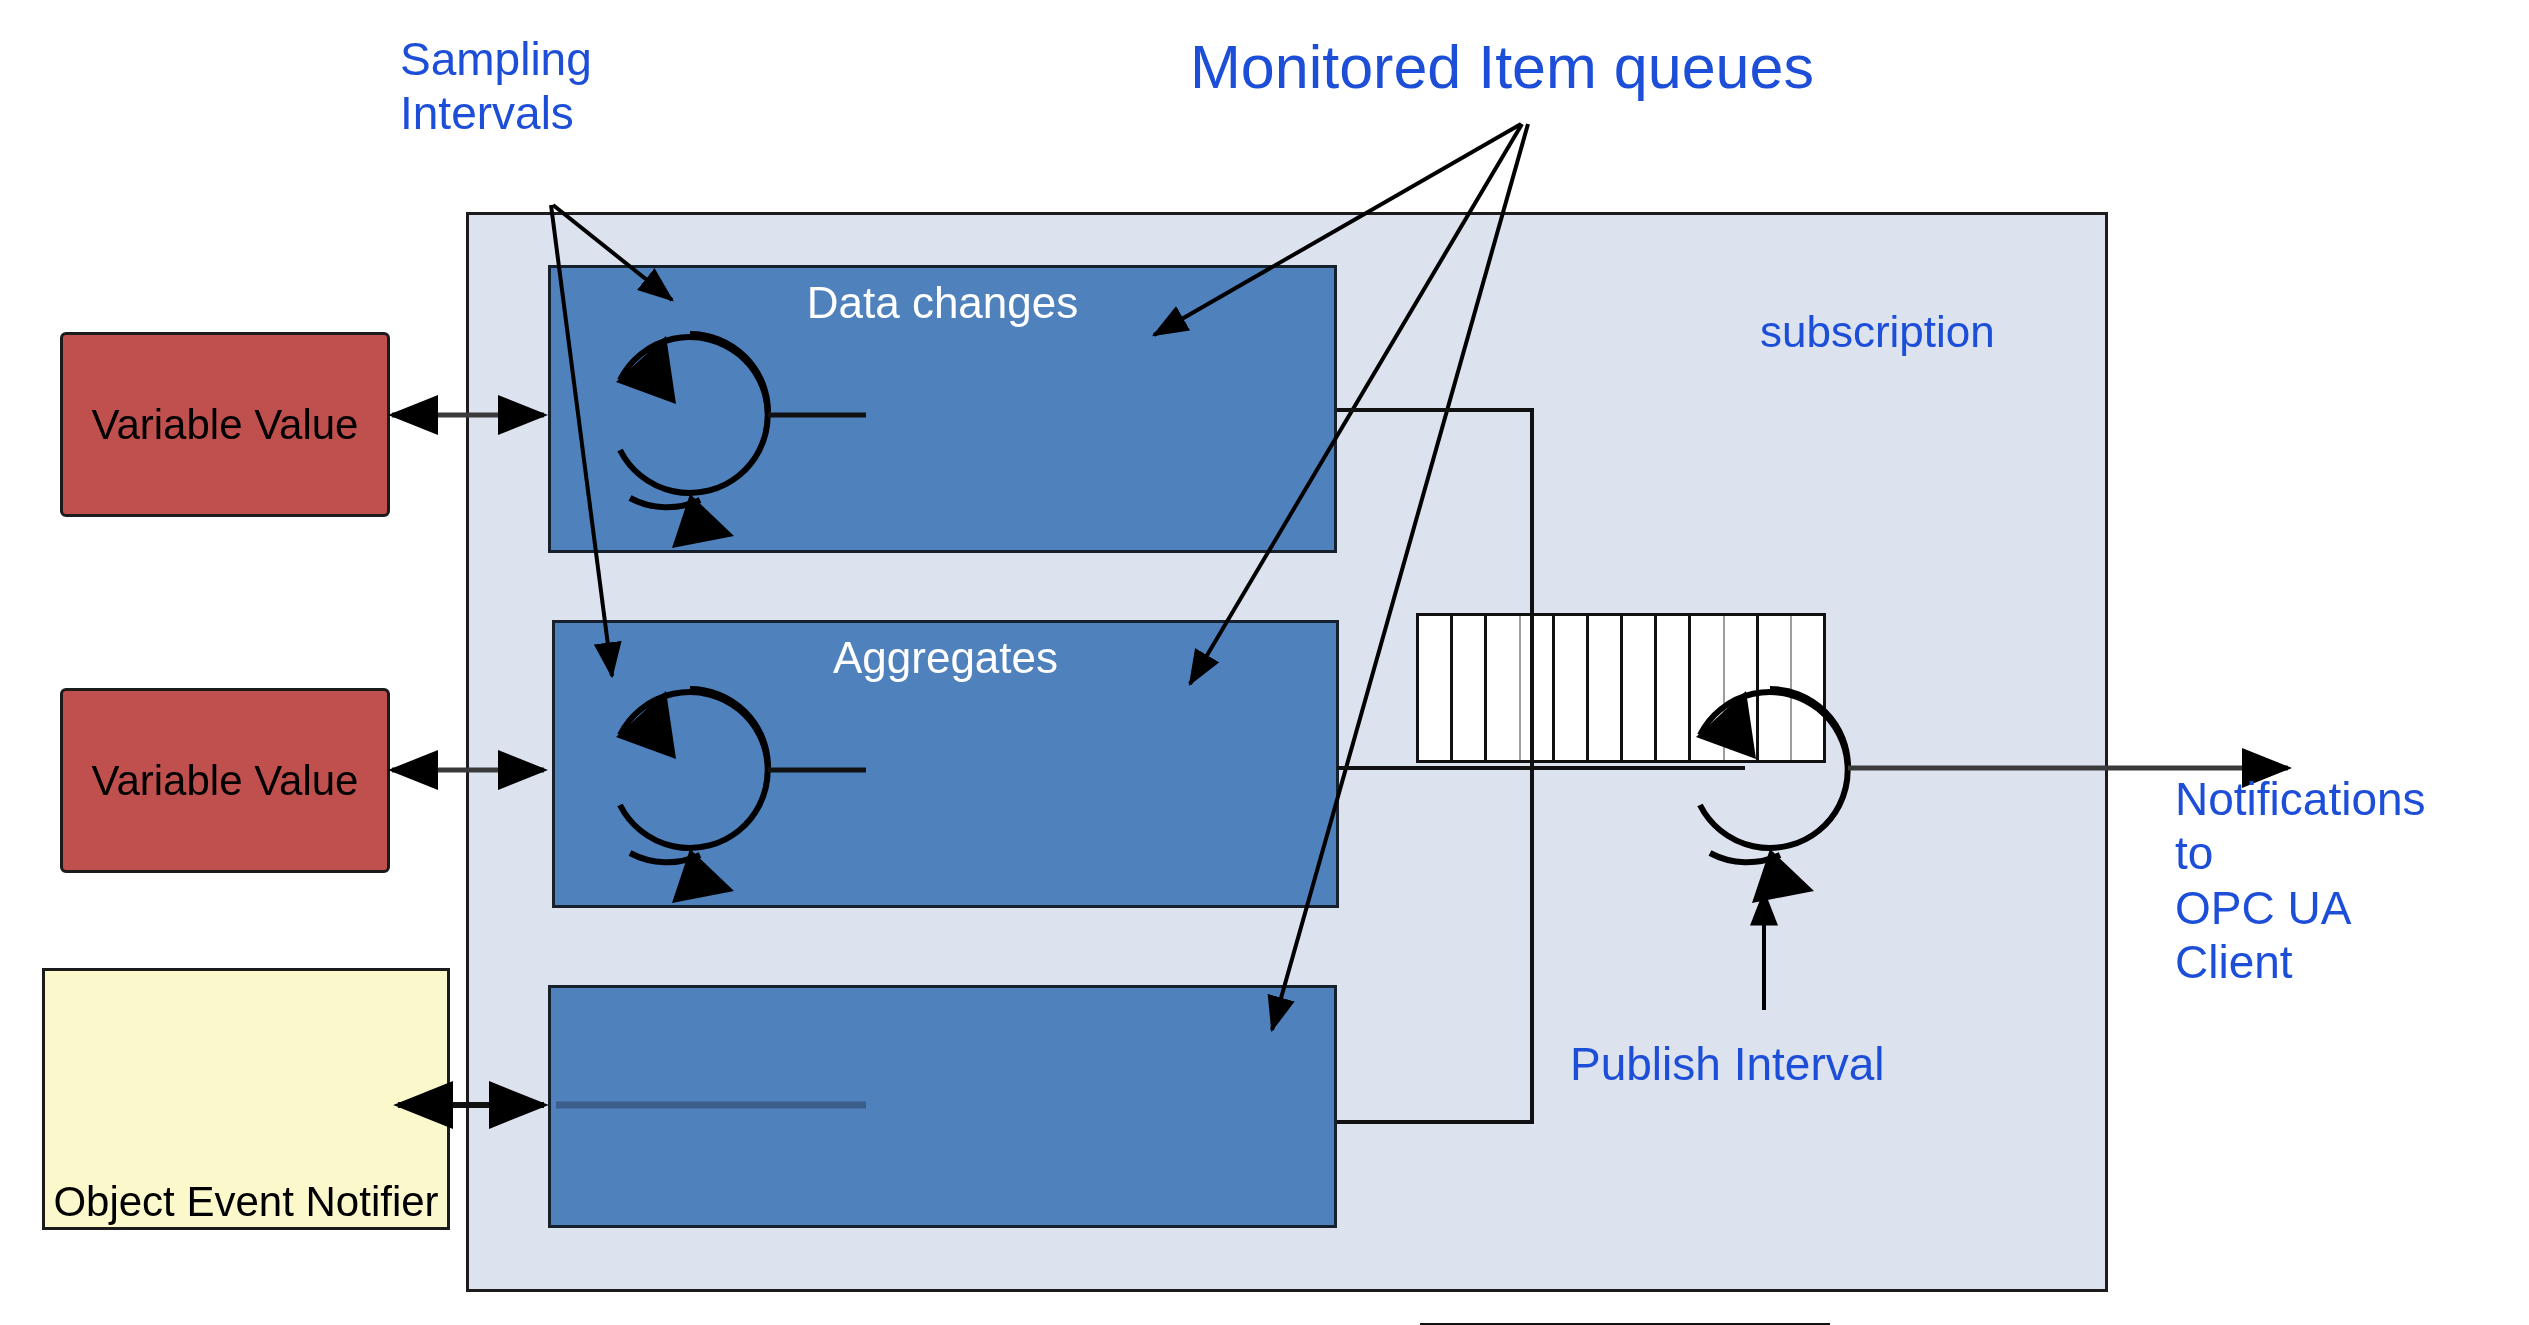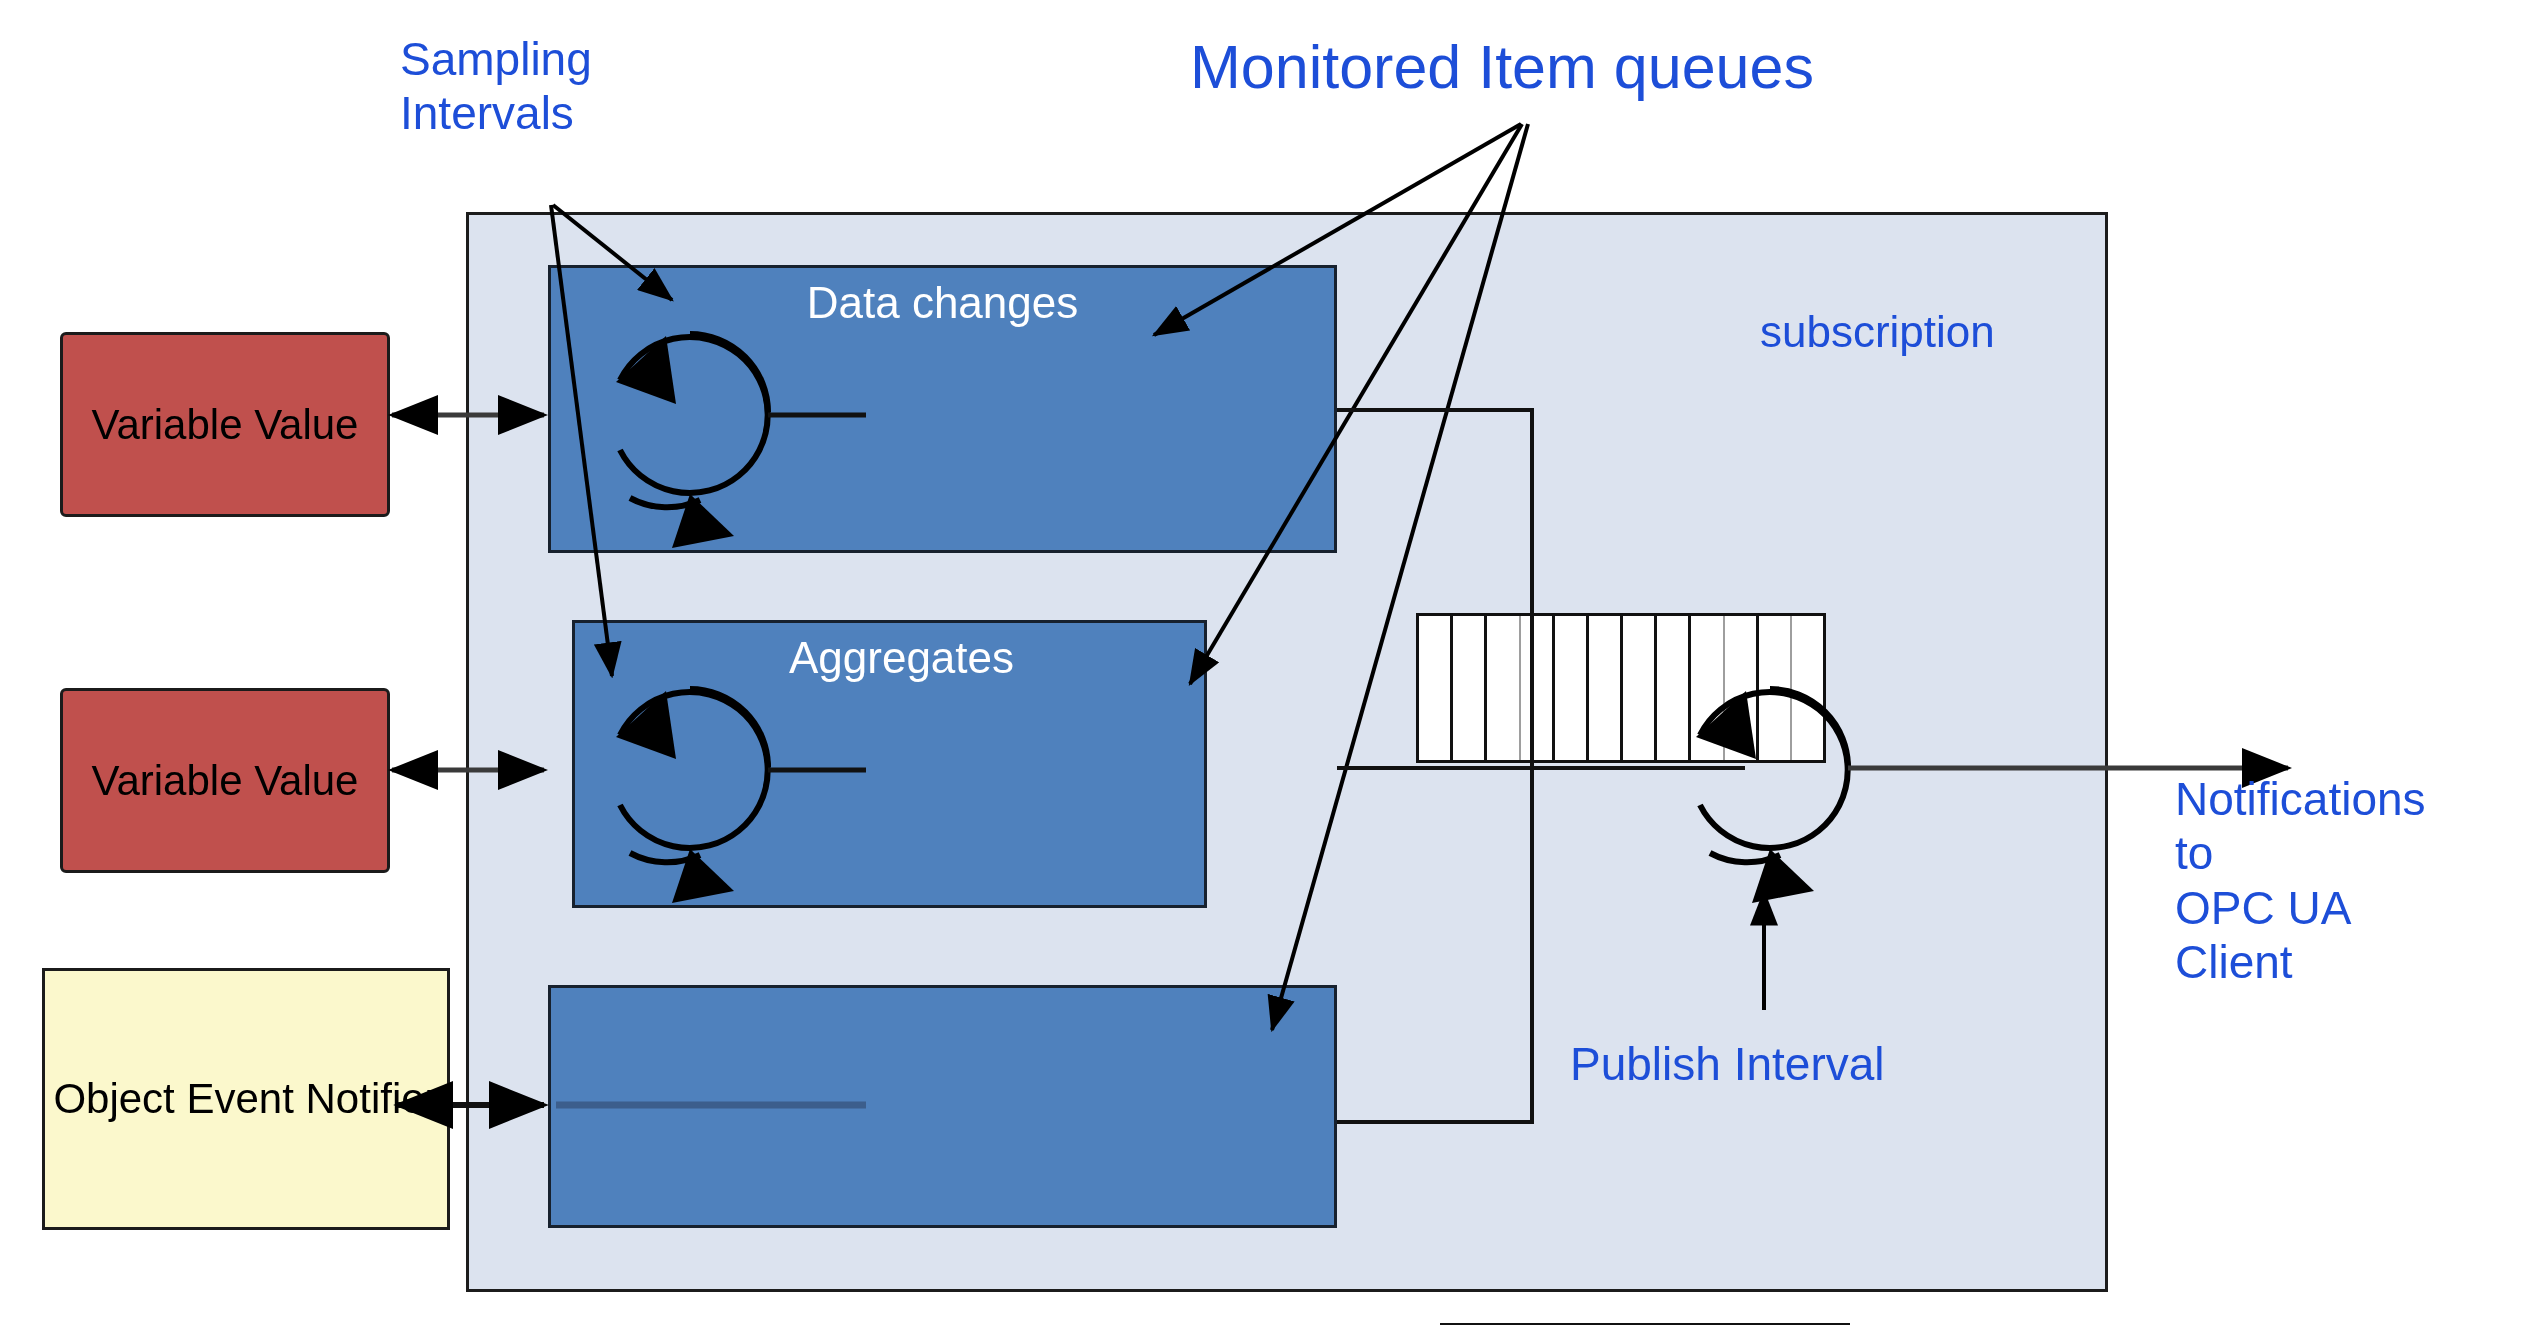--- a/index.html
+++ b/index.html
@@ -50,21 +50,21 @@
     margin-top: 16px;
   }
   
   .mi-row {
     position: absolute;
     background: #4f81bd;
     border: 3px solid #17212e;
     box-sizing: border-box;
   }
   #mi-row-0 { left: 548px; top: 265px; width: 789px; height: 288px; }
-  #mi-row-1 { left: 572px; top: 620px; width: 635px; height: 288px; padding-left: 12px; }
+  #mi-row-1 { left: 552px; top: 620px; width: 787px; height: 288px; }
   #mi-row-2 { left: 548px; top: 985px; width: 789px; height: 243px; }
 
   .mi-title {
     position: absolute;
     top: 10px;
     width: 100%;
     text-align: center;
     font-size: 44px;
     color: #ffffff;
     font-family: "Liberation Sans", sans-serif;
@@ -107,21 +107,21 @@
     border: 3px solid #1b1b1b;
     border-radius: 6px;
   }
   .src-box.yellow {
     background: #fbf8cc;
     border: 3px solid #1b1b1b;
     border-radius: 0;
   }
   #src-0 { left: 60px; top: 332px; width: 330px; height: 185px; }
   #src-1 { left: 60px; top: 688px; width: 330px; height: 185px; }
-  #src-2 { left: 42px; top: 968px; width: 408px; height: 262px; }
+  #src-2 { left: 42px; top: 968px; width: 408px; height: 262px; justify-content: flex-end; }
 
   
   .callout-sampling { left: 400px; top: 32px; font-size: 46px; }
   .callout-queues   { left: 1190px; top: 32px; font-size: 61px; }
   .callout-publish  { left: 1570px; top: 1037px; font-size: 46px; }
   .callout-notify   { left: 2175px; top: 772px; font-size: 46px; }
 </style>
 </head>
 <body>
 

